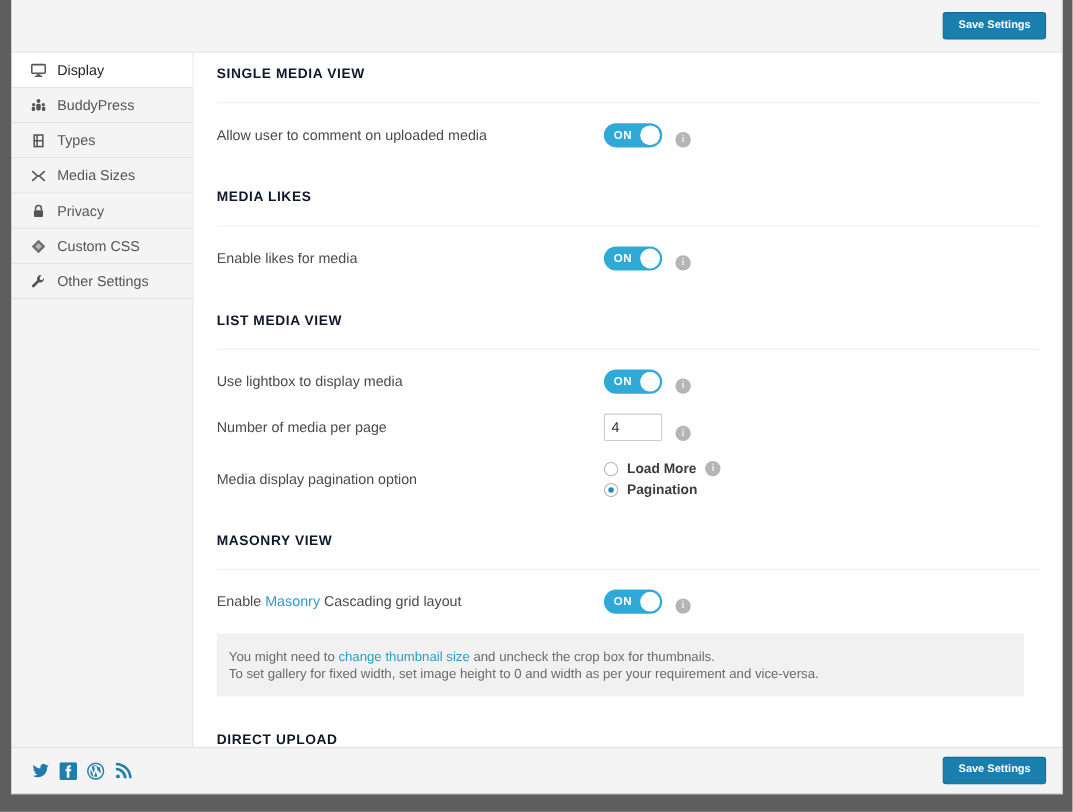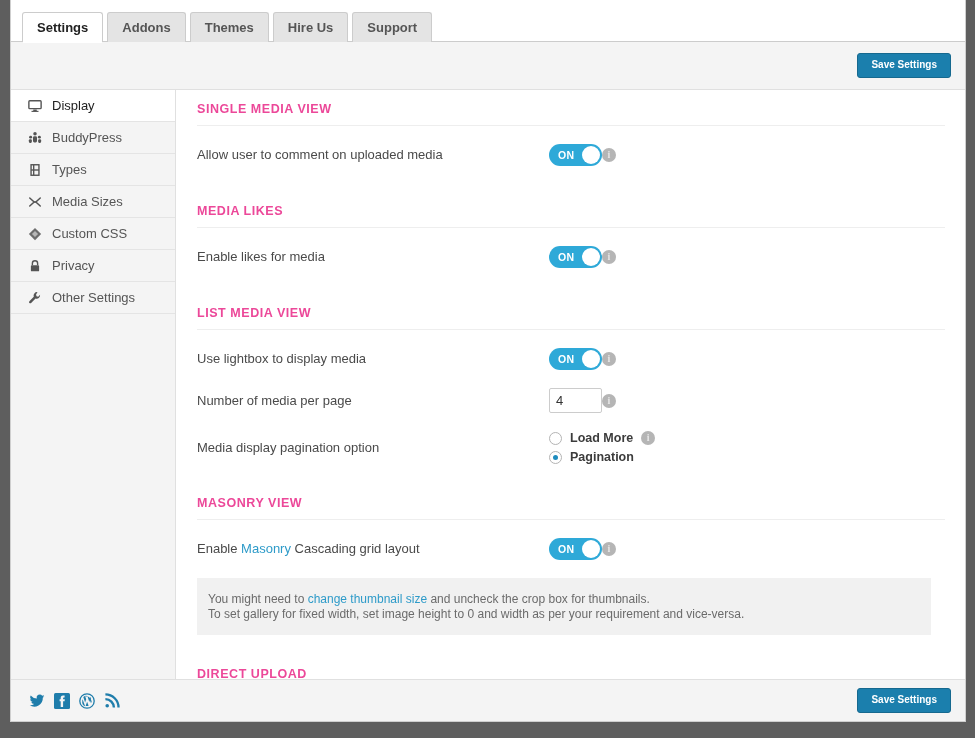--- a/index.html
+++ b/index.html
@@ -136,44 +136,44 @@
   .content {
     flex: 1 1 auto;
     padding: 12px 20px 0 21px;
     overflow: hidden;
     background: #fff;
   }
   .sec-title {
     font-size: 12.5px;
     font-weight: bold;
     letter-spacing: .55px;
-    color: #ec4899;
+    color: #0f172a;
     text-transform: uppercase;
     padding-top: 4px;
-    padding-bottom: 9px;
+    padding-bottom: 19px;
     border-bottom: 1px solid #eeeeee;
     margin-bottom: 0;
   }
   .sec-first { padding-top: 0; }
 
   .row {
     display: flex;
     align-items: center;
     min-height: 30px;
     padding-top: 18px;
   }
   .row-label {
     width: 352px;
     flex: 0 0 352px;
     font-size: 13px;
     color: #4a4a4a;
     line-height: 16px;
   }
   .row-label a { color: #2e9bc9; text-decoration: none; }
-  .row-ctl { display: flex; align-items: center; gap: 0; }
+  .row-ctl { display: flex; align-items: flex-end; gap: 12px; }
 
   .spacer-lg { height: 34px; }
   .spacer-md { height: 28px; }
 
   
   .toggle {
     position: relative;
     width: 53px; height: 22px;
     border-radius: 11px;
     background: #2ea9d8;
@@ -286,27 +286,20 @@
     align-items: center; justify-content: center;
     cursor: pointer;
   }
   .soc svg { display: block; }
 </style>
 </head>
 <body>
 
 <div class="app-frame">
 
-  <div class="tabbar">
-    <div class="tab active"><span>Settings</span></div>
-    <div class="tab"><span>Addons</span></div>
-    <div class="tab"><span>Themes</span></div>
-    <div class="tab"><span>Hire Us</span></div>
-    <div class="tab"><span>Support</span></div>
-  </div>
 
   <div class="toolbar">
     <button class="btn-save">Save Settings</button>
   </div>
 
   <div class="body-wrap">
 
     <div class="sidebar">
 
       <div class="side-item active">
@@ -352,35 +345,35 @@
               <path d="M14 3.5 L9 8 L14 12.5"></path>
               <line x1="7.2" y1="8" x2="8.8" y2="8"></line>
             </svg>
         </span>
         <span>Media Sizes</span>
       </div>
 
       <div class="side-item">
         <span class="side-ico">
           <svg width="14" height="14" viewBox="0 0 16 16" fill="currentColor">
+              <path d="M5 7V5a3 3 0 0 1 6 0v2" fill="none" stroke="currentColor" stroke-width="1.6"></path>
+              <rect x="3.3" y="7" width="9.4" height="7" rx="1"></rect>
+            </svg>
+        </span>
+        <span>Privacy</span>
+      </div>
+
+      <div class="side-item">
+        <span class="side-ico">
+          <svg width="14" height="14" viewBox="0 0 16 16" fill="currentColor">
               <path d="M8 1 L15 8 L8 15 L1 8 Z" opacity=".85"></path>
               <path d="M8 4.5 L11.5 8 L8 11.5 L4.5 8 Z" fill="#f4f4f4" opacity=".55"></path>
             </svg>
         </span>
         <span>Custom CSS</span>
-      </div>
-
-      <div class="side-item">
-        <span class="side-ico">
-          <svg width="14" height="14" viewBox="0 0 16 16" fill="currentColor">
-              <path d="M5 7V5a3 3 0 0 1 6 0v2" fill="none" stroke="currentColor" stroke-width="1.6"></path>
-              <rect x="3.3" y="7" width="9.4" height="7" rx="1"></rect>
-            </svg>
-        </span>
-        <span>Privacy</span>
       </div>
 
       <div class="side-item">
         <span class="side-ico">
           <svg width="14" height="14" viewBox="0 0 16 16" fill="currentColor">
               <path d="M10.8 1.3a4 4 0 0 0-4.2 5.3L1.6 11.6a1.4 1.4 0 0 0 2 2l5-5a4 4 0 0 0 5.2-4.3l-2.2 2.2-1.9-.5-.5-1.9z"></path>
             </svg>
         </span>
         <span>Other Settings</span>
       </div>

